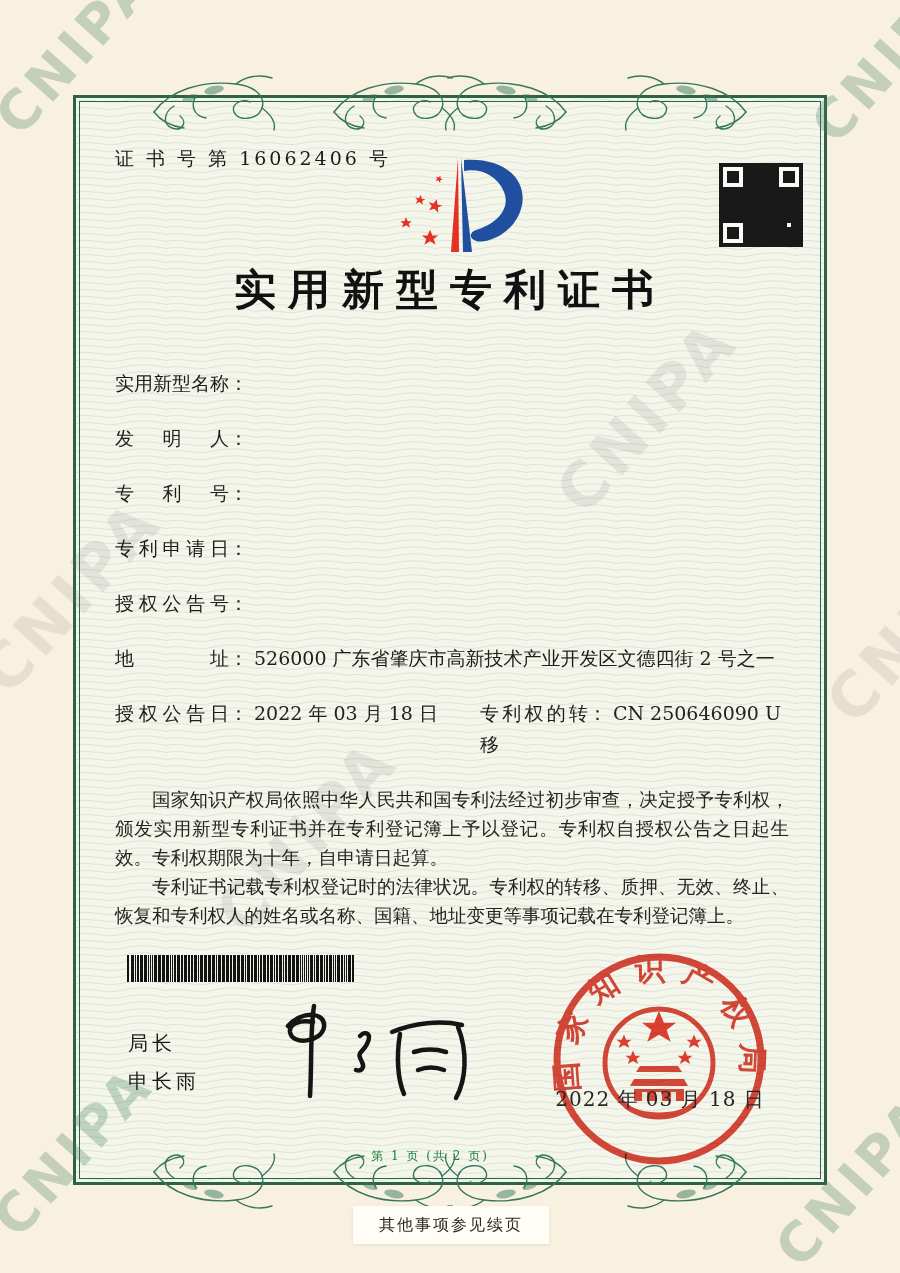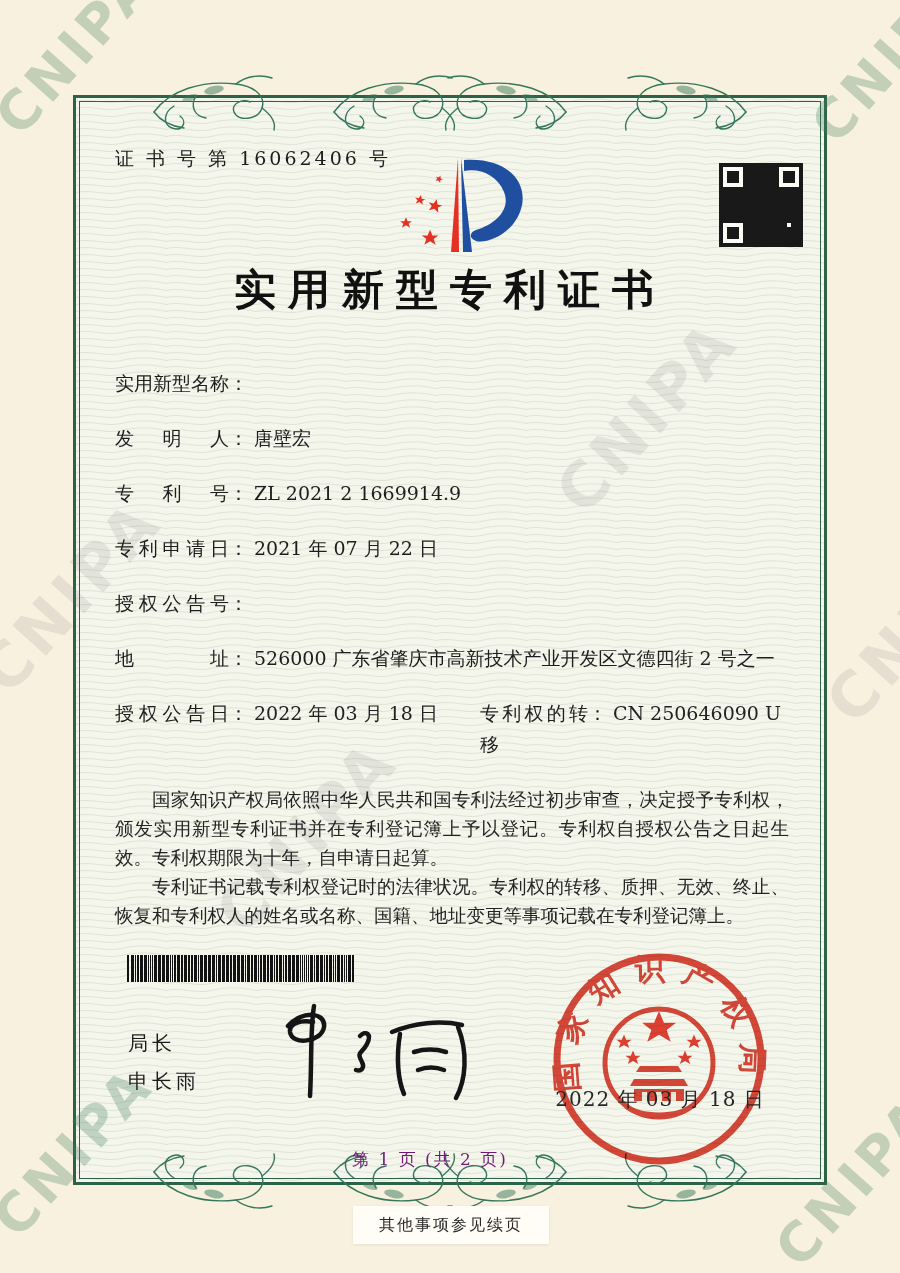--- a/index.html
+++ b/index.html
@@ -33,21 +33,21 @@
                text-align:justify;color:#242424;}
   .barcode{position:absolute;left:127px;top:955px;width:232px;height:27px;z-index:3;}
   .barcode span{position:absolute;top:0;bottom:0;background:#121212;}
   .director-label{position:absolute;left:128px;top:1030px;font-size:20px;letter-spacing:4px;z-index:4;color:#1c1c1c;}
   .director-name{position:absolute;left:128px;top:1068px;font-size:20px;letter-spacing:4px;z-index:4;color:#1c1c1c;}
   .signature{position:absolute;left:268px;top:996px;z-index:4;}
   .seal{position:absolute;left:548px;top:948px;z-index:4;mix-blend-mode:multiply;opacity:.92;}
   .seal-date{position:absolute;left:548px;top:1086px;width:224px;text-align:center;
              font-size:20px;letter-spacing:1px;color:#262626;z-index:5;}
   .page-info{position:absolute;left:0;right:40px;top:1148px;text-align:center;
-             font-size:17px;letter-spacing:2px;color:#701a75;z-index:3;}
+             font-size:12px;letter-spacing:2px;color:#15803d;z-index:3;}
   .cont-note{position:absolute;left:353px;top:1206px;width:196px;height:38px;line-height:38px;
              background:#fffdf6;text-align:center;font-size:16px;letter-spacing:2px;
              color:#2a2a2a;z-index:5;box-shadow:0 1px 3px rgba(0,0,0,.08);}
   .ornament{position:absolute;left:0;z-index:2;pointer-events:none;}
   .orn-top{top:66px;}
   .orn-bottom{top:1146px;transform:scale(1,-1);}
 </style>
 </head>
 <body>
 
@@ -511,31 +511,28 @@
 <div class="title">实用新型专利证书</div>
 
 <div class="fields">
   <div class="field-row">
     <span class="flabel">实用新型名称</span>
       <span class="fcolon">：</span>
   </div>
   <div class="field-row">
     <span class="flabel">发明人</span>
       <span class="fcolon">：</span>
-      <span class="fvalue">唐壁宏</span>
   </div>
   <div class="field-row">
     <span class="flabel">专利号</span>
       <span class="fcolon">：</span>
-      <span class="fvalue">ZL 2021 2 1669914.9</span>
   </div>
   <div class="field-row">
     <span class="flabel">专利申请日</span>
       <span class="fcolon">：</span>
-      <span class="fvalue">2021 年 07 月 22 日</span>
   </div>
   <div class="field-row">
     <span class="flabel">授权公告号</span>
       <span class="fcolon">：</span>
   </div>
   <div class="field-row">
     <span class="flabel">地址</span>
       <span class="fcolon">：</span>
       <span class="fvalue">526000 广东省肇庆市高新技术产业开发区文德四街 2 号之一</span>
   </div>

